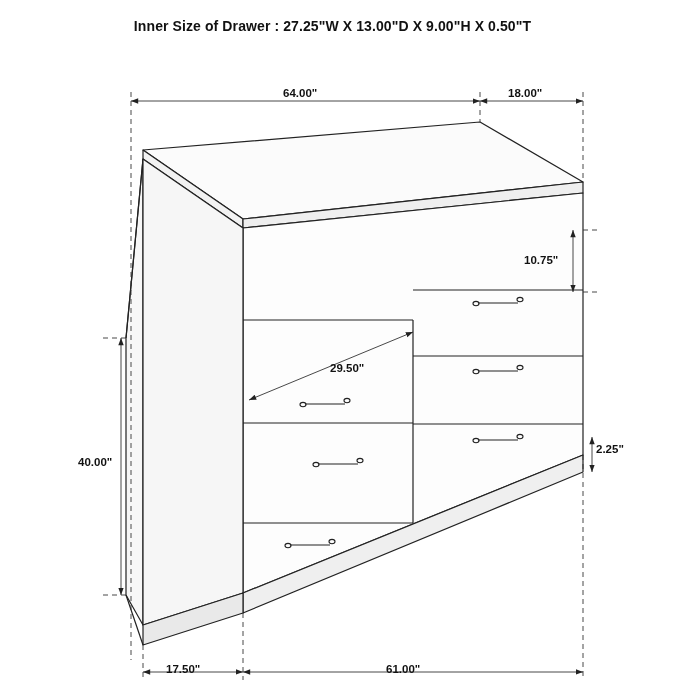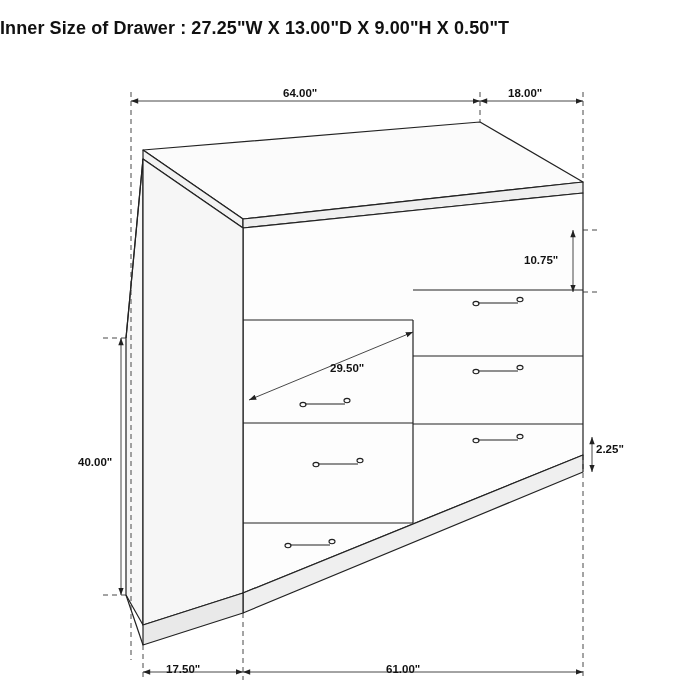--- a/index.html
+++ b/index.html
@@ -18,22 +18,22 @@
   #stage {
     position: relative;
     width: 700px;
     height: 700px;
   }
   .title {
     position: absolute;
     top: 18px;
     left: 0;
     width: 665px;
-    text-align: left;
-    font-size: 18px;
+    text-align: center;
+    font-size: 14px;
     font-weight: bold;
     letter-spacing: 0.1px;
     color: #111;
   }
   svg {
     position: absolute;
     top: 0;
     left: 0;
     width: 700px;
     height: 700px;

